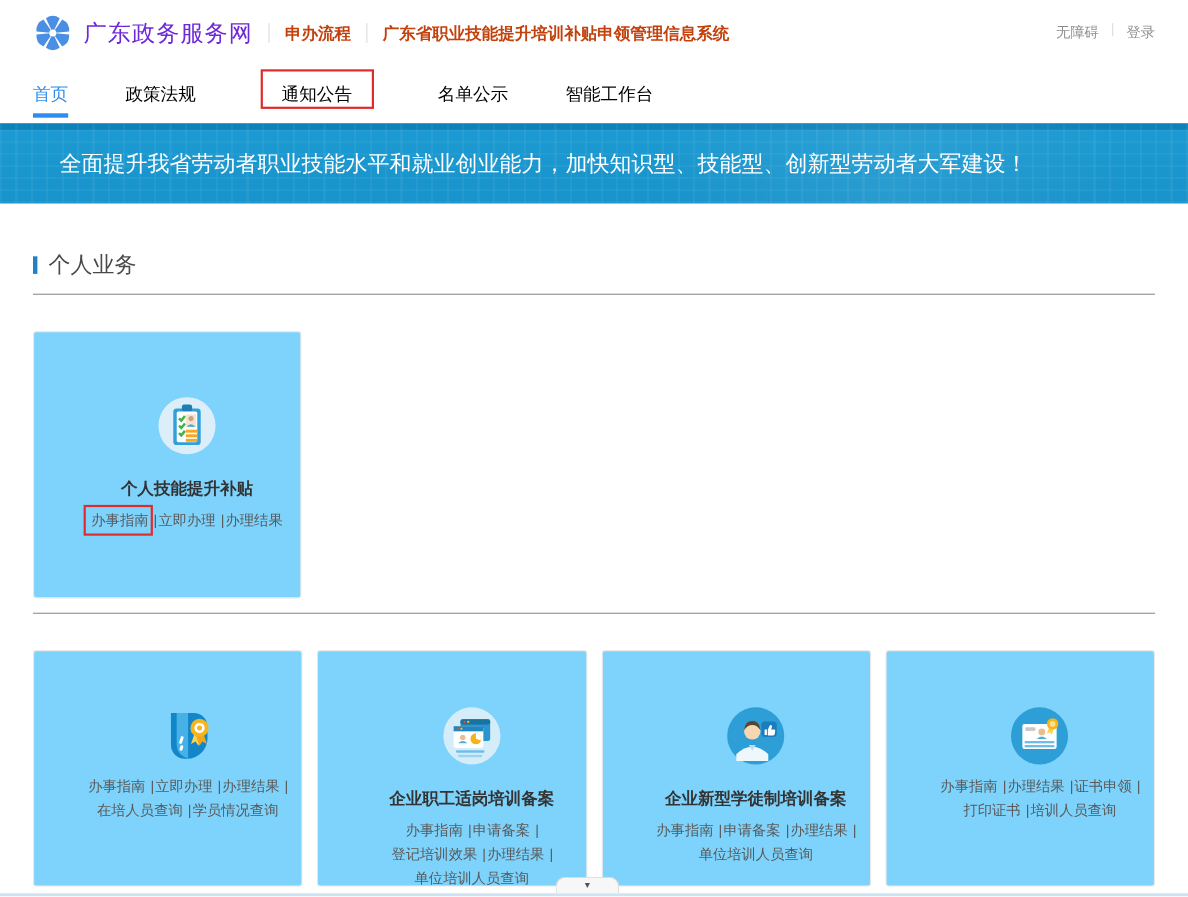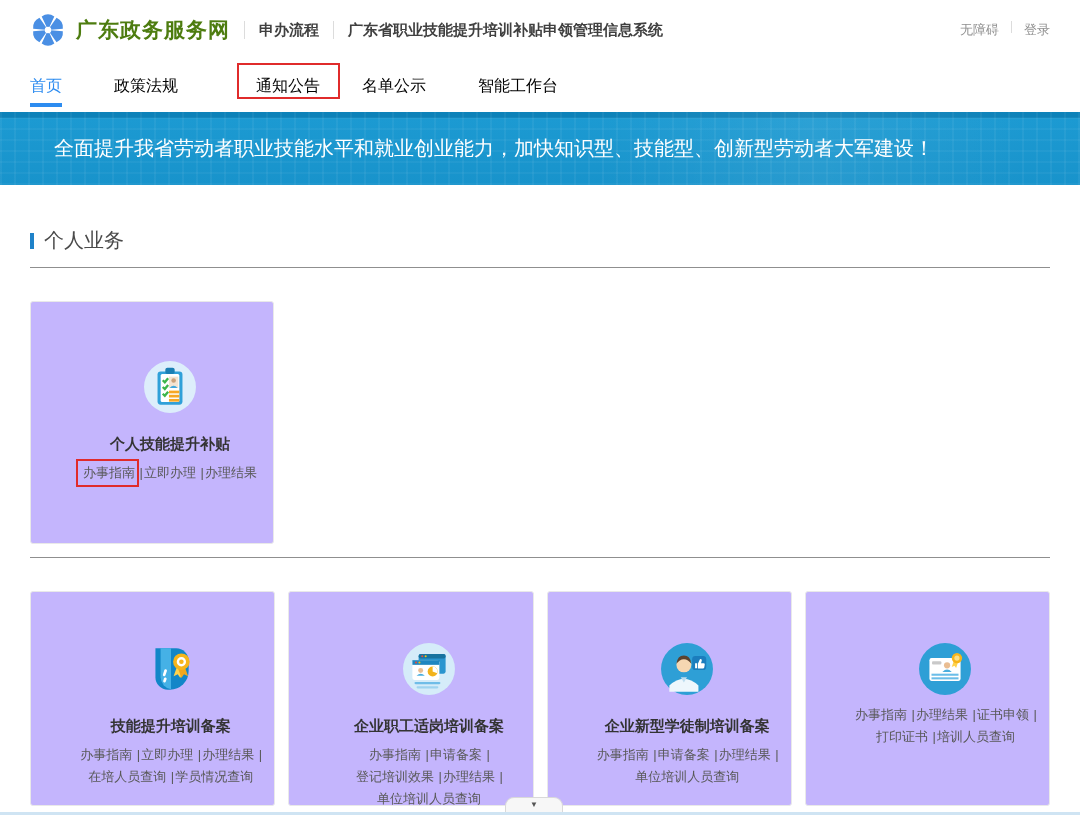--- a/index.html
+++ b/index.html
@@ -7,30 +7,30 @@
   body {
     position: relative;
     overflow: hidden;
     background: #fff;
     font-family: "Liberation Sans", "DejaVu Sans", sans-serif;
     color: #333;
   }
   
   .topbar { height:60px; display:flex; align-items:center; padding:0 30px; background:#fff; }
   .logo { width:36px; height:36px; margin-right:10px; flex:0 0 auto; }
-  .site-title { font-size:21px; font-weight:bold; color:#4d7c0f; letter-spacing:1px; white-space:nowrap; }
+  .site-title { font-size:21px; font-weight:normal; color:#6d28d9; letter-spacing:1px; white-space:nowrap; }
   .vdiv { width:1px; height:18px; background:#dcdcdc; margin:0 14px; flex:0 0 auto; }
   .vdiv.small { height:12px; margin:0 12px; }
-  .sub { font-size:15px; font-weight:bold; color:#404040; white-space:nowrap; }
+  .sub { font-size:15px; font-weight:bold; color:#c2410c; white-space:nowrap; }
   .top-right { margin-left:auto; display:flex; }
   .top-link { font-size:13px; color:#8f8f8f; cursor:pointer; white-space:nowrap; }
   
   .mainnav { height:52px; display:flex; align-items:stretch; padding:0 30px; background:#fff;gap:14px; }
   .nav-item { position:relative; display:flex; align-items:center; margin-right:38px; cursor:pointer; }
-  .nav-item.annotated { margin-left:26px; margin-right:28px; }
+  .nav-item.annotated { margin-left:26px; margin-right:64px; }
   .nav-label { font-size:16px; color:#000000; white-space:nowrap; }
   .nav-item.active .nav-label { color:#2d8cf0; }
   .active-underline { position:absolute; left:0; right:0; bottom:5px; height:4px; background:#2d8cf0; }
   .red-annotation { position:absolute; border:2px solid #e02b2b; pointer-events:none; }
   .nav-red { left:-19px; right:-20px; top:3px; bottom:13px; }
   
   .banner { position:relative; height:73px; overflow:hidden; display:flex; align-items:center; padding:0 35px;
     background:linear-gradient(180deg,#0d82b9 0,#0d82b9 6px,#1c9ad2 6px,#1893cb 100%); }
   .banner::before { content:""; position:absolute; inset:0;
     background:
@@ -42,21 +42,21 @@
   
   main { padding:0 30px; }
   .sec-head { display:flex; align-items:center; }
   section:nth-of-type(1) .sec-head { margin-top:42px; }
   section:nth-of-type(2) .sec-head { margin-top:26px; }
   .sec-bar { width:4px; height:16px; background:#1f82c9; margin-right:10px; }
   .sec-title { font-size:20px; font-weight:normal; color:#4a4a4a; }
   .sec-rule { height:1px; background:#8f8f8f; margin-top:13px; }
   .cards-row { display:grid; grid-template-columns:repeat(4,1fr); gap:13px; margin-top:33px; }
   .cards-row.single { grid-template-columns:244px; }
-  .card { background:#c4b5fd; border:1px solid #e9e9e9; border-radius:3px; text-align:center;padding-left:36px; }
+  .card { background:#7dd3fc; border:1px solid #e9e9e9; border-radius:3px; text-align:center;padding-left:36px; }
   .card.tall { height:243px; padding-top:58px; }
   .card.short { height:215px; padding-top:50px; }
   .card-icon { width:54px; height:54px; margin:0 auto; }
   .card-icon svg { width:54px; height:54px; display:block; }
   .card-title { font-size:15px; font-weight:bold; color:#333; margin-top:21px; }
   .card-links { font-size:13px; color:#595959; margin-top:8px; line-height:1.7; padding:0 12px; }
   .lnk { display:inline-block; cursor:pointer; margin:0 1px; }
   .lnk-wrap { position:relative; display:inline-block; }
   .link-red { left:-6px; right:-3px; top:-3px; bottom:-3px; }
   
@@ -160,21 +160,20 @@
               <path d="M16 6 h10 v39.5 a12 12 0 0 1 -10 -11.5 z" fill="#45b1e6"></path>
               <rect x="19" y="26" width="2.6" height="7" rx="1.3" fill="#fff" transform="rotate(18 20 29)"></rect>
               <rect x="19" y="34" width="2.6" height="5" rx="1.3" fill="#fff" transform="rotate(18 20 36)"></rect>
               <path d="M32 23 l-3.5 10 4 -2 2.5 3.6 3.5 -10 z" fill="#ffd24d"></path>
               <path d="M39 23 l3.5 10 -4 -2 -2.5 3.6 -3.5 -10 z" fill="#f2a71d"></path>
               <circle cx="36" cy="19" r="8" fill="#f7b51b"></circle>
               <circle cx="36" cy="19" r="4.5" fill="#fff"></circle>
               <circle cx="36" cy="19" r="2.2" fill="#f7b51b"></circle>
             </svg>
           </div>
-          <h3 class="card-title">技能提升培训备案</h3>
           <div class="card-links"><span class="lnk">办事指南</span> |<span class="lnk">立即办理</span> |<span class="lnk">办理结果</span> |<span class="lnk">在培人员查询</span> |<span class="lnk">学员情况查询</span></div>
         </div>
         <div class="card short">
           <div class="card-icon">
             <svg viewBox="0 0 52 52">
               <circle cx="26" cy="26" r="25" fill="#d5ecf9"></circle>
               <rect x="16" y="11.5" width="26" height="19" rx="2" fill="#2a95cf"></rect>
               <rect x="16" y="11.5" width="26" height="4.5" rx="2" fill="#17739f"></rect>
               <circle cx="19.5" cy="13.8" r="1" fill="#e74c3c"></circle>
               <circle cx="22.8" cy="13.8" r="1" fill="#f1c40f"></circle>

